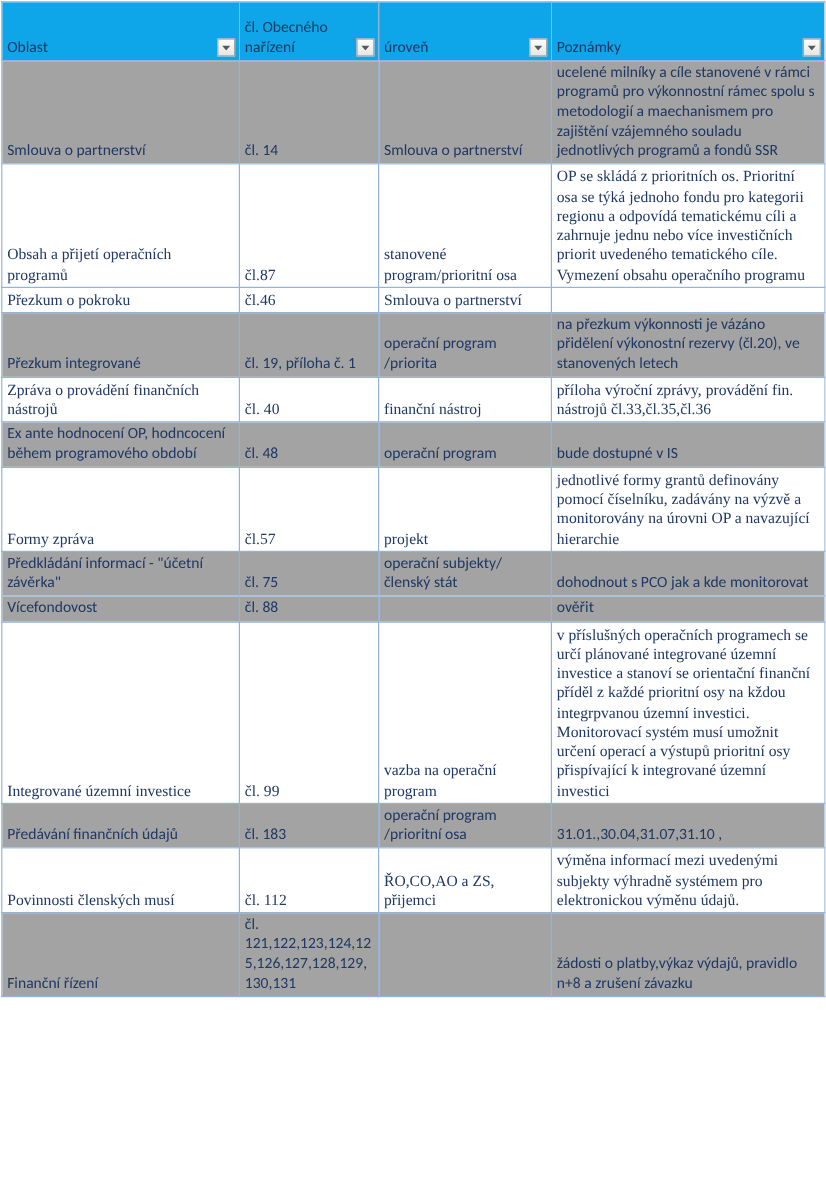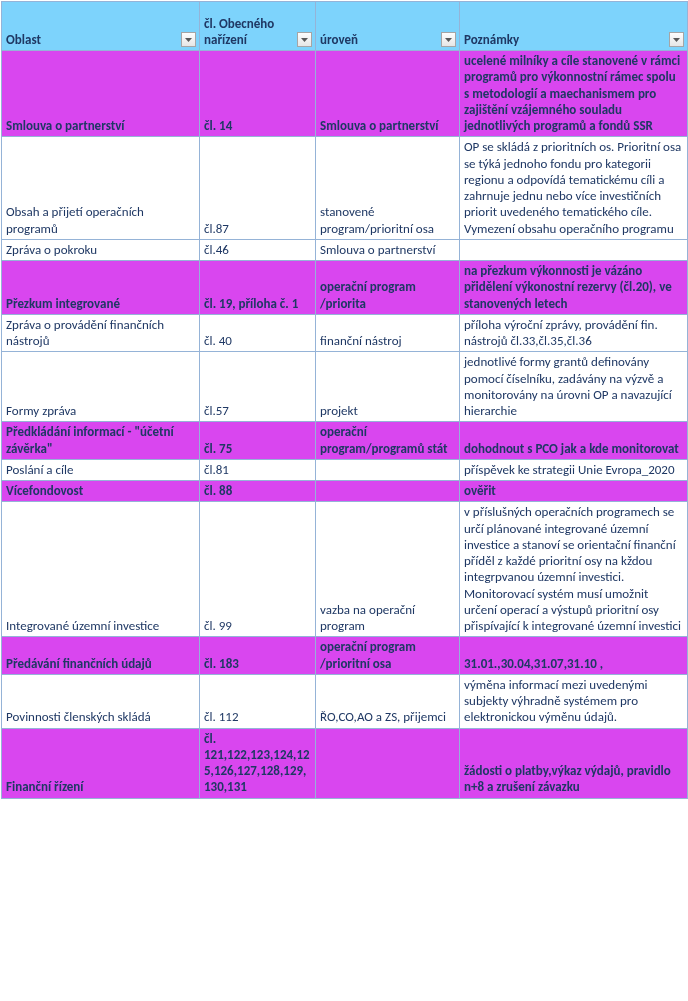--- a/index.html
+++ b/index.html
@@ -23,23 +23,23 @@
   th, td {
     border: 0.5px solid #95b3d7;
     vertical-align: bottom;
     padding: 2px 4px 2px 4px;
     text-align: left;
     word-wrap: break-word;
     overflow: hidden;
     line-height: 1.25;
   }
   th {
-    font-weight: bold;
+    font-weight: normal;
     color: #1f3864;
-    background: #7dd3fc;
+    background: #0ea5e9;
     position: relative;
     vertical-align: bottom;
     height: 44px;
   }
   th .hdr-label {
     display: block;
     padding-right: 18px;
   }
   th .filter {
     position: absolute;
@@ -48,22 +48,22 @@
     width: 15px;
     height: 15px;
     border: 1px solid #a5a5a5;
     background: linear-gradient(#fdfdfd,#e6e6e6);
     display: flex;
     align-items: center;
     justify-content: center;
     box-sizing: border-box;
   }
   th .filter svg { display:block; }
-  tr.band td { background: #d946ef; font-weight: bold; }
-  tr.plain td { background: #ffffff; }
+  tr.band td { background: #a3a3a3; }
+  tr.plain td { background: #ffffff; font-family: Liberation Serif, serif; }
   td { color: #1f3864; }
 </style>
 </head>
 <body>
 
 <table>
   <colgroup>
       <col>
       <col>
       <col>
@@ -112,75 +112,75 @@
         <td>Smlouva o partnerství</td>
         <td>ucelené milníky a cíle stanovené v rámci programů pro výkonnostní rámec spolu s metodologií a maechanismem pro zajištění vzájemného souladu jednotlivých programů a fondů SSR</td>
       </tr>
       <tr class="plain">
         <td>Obsah a přijetí operačních programů</td>
         <td>čl.87</td>
         <td>stanovené program/prioritní osa</td>
         <td>OP se skládá z prioritních os. Prioritní osa se týká jednoho fondu pro kategorii regionu a odpovídá tematickému cíli a zahrnuje jednu nebo více investičních priorit uvedeného tematického cíle. Vymezení obsahu operačního programu</td>
       </tr>
       <tr class="plain">
-        <td>Zpráva o pokroku</td>
+        <td>Přezkum o pokroku</td>
         <td>čl.46</td>
         <td>Smlouva o partnerství</td>
         <td></td>
       </tr>
       <tr class="band">
         <td>Přezkum integrované</td>
         <td>čl. 19, příloha č. 1</td>
         <td>operační program /priorita</td>
         <td>na přezkum výkonnosti je vázáno přidělení výkonostní rezervy (čl.20), ve stanovených letech</td>
       </tr>
       <tr class="plain">
         <td>Zpráva o provádění finančních nástrojů</td>
         <td>čl. 40</td>
         <td>finanční nástroj</td>
         <td>příloha výroční zprávy, provádění fin. nástrojů čl.33,čl.35,čl.36</td>
       </tr>
+      <tr class="band">
+        <td>Ex ante hodnocení OP, hodncocení během programového období</td>
+        <td>čl. 48</td>
+        <td>operační program</td>
+        <td>bude dostupné v IS</td>
+      </tr>
       <tr class="plain">
         <td>Formy zpráva</td>
         <td>čl.57</td>
         <td>projekt</td>
         <td>jednotlivé formy grantů definovány pomocí číselníku, zadávány na výzvě a monitorovány na úrovni OP a navazující hierarchie</td>
       </tr>
       <tr class="band">
         <td>Předkládání informací - "účetní závěrka"</td>
         <td>čl. 75</td>
-        <td>operační program/programů stát</td>
+        <td>operační subjekty/členský stát</td>
         <td>dohodnout s PCO jak a kde monitorovat</td>
-      </tr>
-      <tr class="plain">
-        <td>Poslání a cíle</td>
-        <td>čl.81</td>
-        <td></td>
-        <td>příspěvek ke strategii Unie Evropa_2020</td>
       </tr>
       <tr class="band">
         <td>Vícefondovost</td>
         <td>čl. 88</td>
         <td></td>
         <td>ověřit</td>
       </tr>
       <tr class="plain">
         <td>Integrované územní investice</td>
         <td>čl. 99</td>
         <td>vazba na operační program</td>
         <td>v příslušných operačních programech se určí plánované integrované územní investice a stanoví se orientační  finanční příděl z každé prioritní osy na kždou integrpvanou územní investici. Monitorovací systém musí umožnit určení  operací a výstupů prioritní osy přispívající  k integrované územní investici</td>
       </tr>
       <tr class="band">
         <td>Předávání finančních údajů</td>
         <td>čl. 183</td>
         <td>operační program /prioritní osa</td>
         <td>31.01.,30.04,31.07,31.10 ,</td>
       </tr>
       <tr class="plain">
-        <td>Povinnosti členských skládá</td>
+        <td>Povinnosti členských musí</td>
         <td>čl. 112</td>
         <td>ŘO,CO,AO a ZS, přijemci</td>
         <td>výměna informací mezi uvedenými subjekty výhradně systémem pro elektronickou výměnu údajů.</td>
       </tr>
       <tr class="band">
         <td>Finanční řízení</td>
         <td>čl. 121,122,123,124,125,126,127,128,129,130,131</td>
         <td></td>
         <td>žádosti o platby,výkaz výdajů, pravidlo n+8 a zrušení závazku</td>
       </tr>

